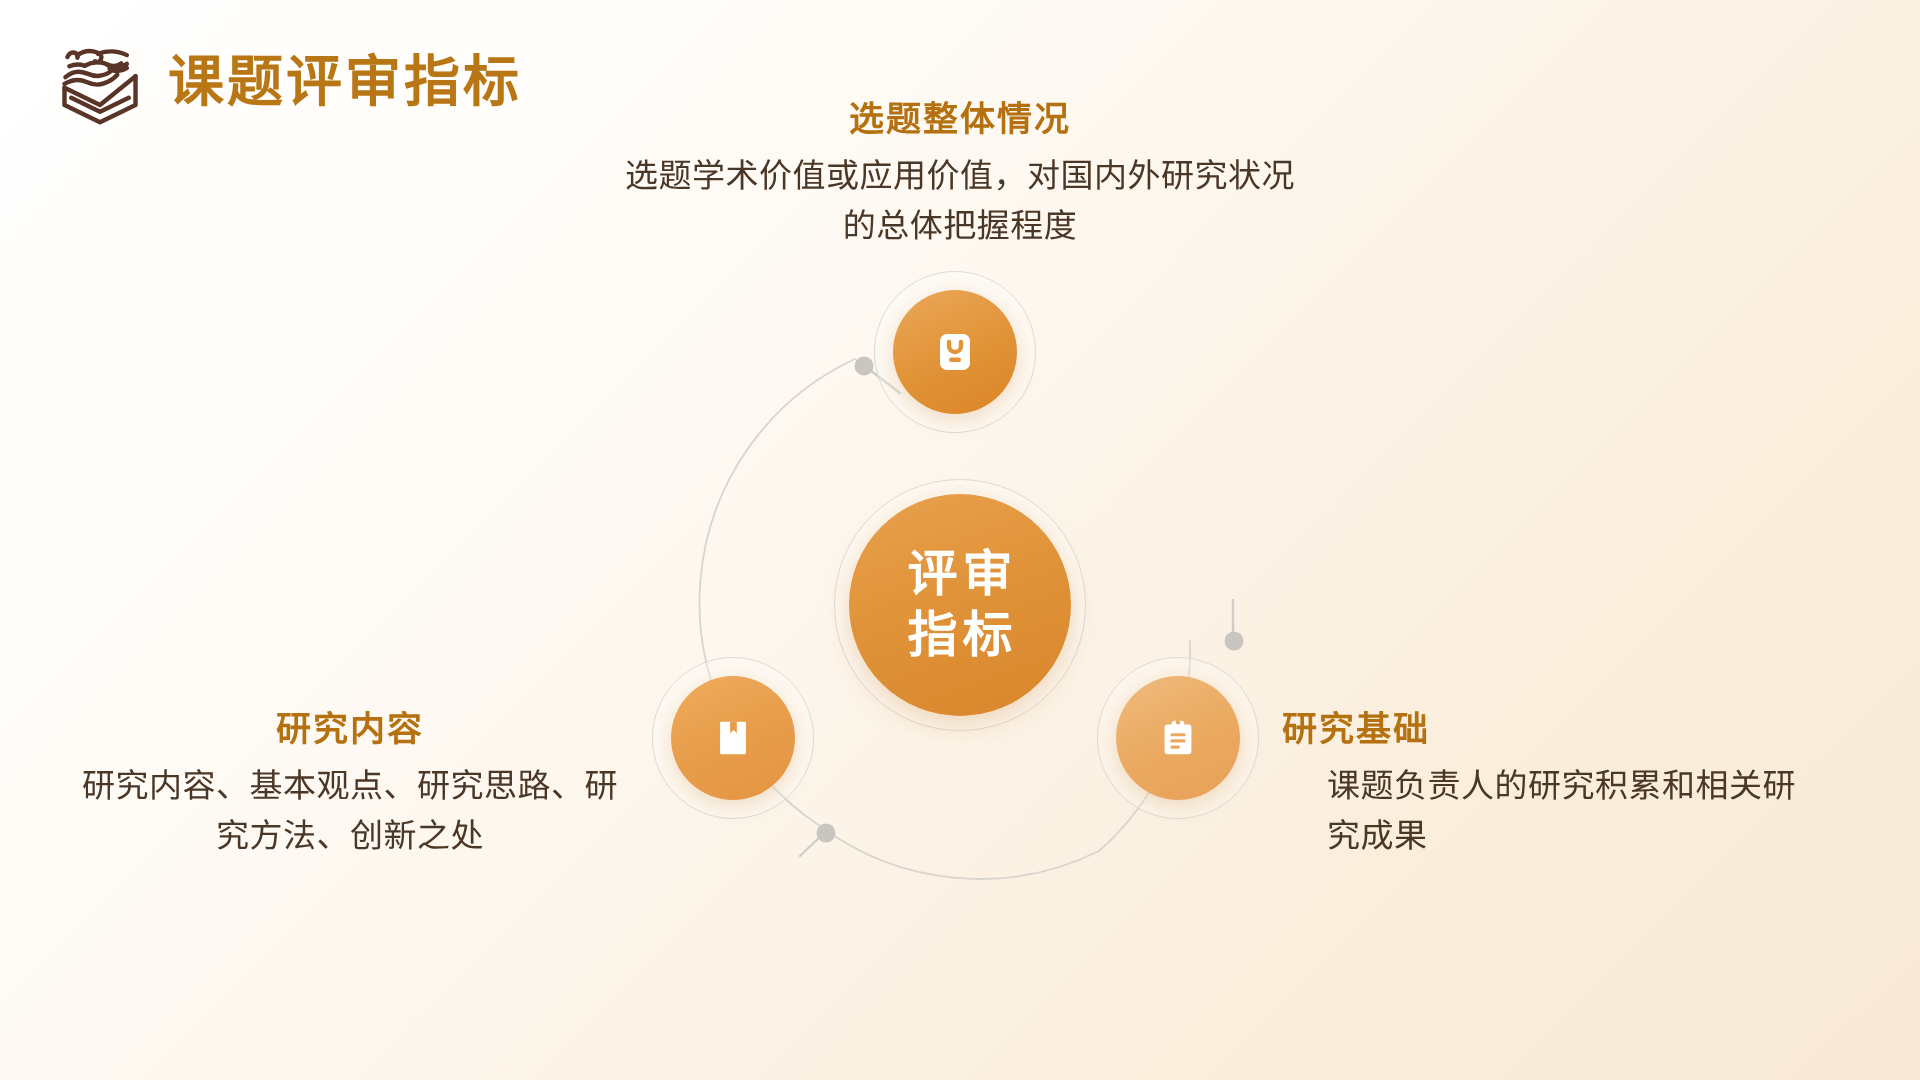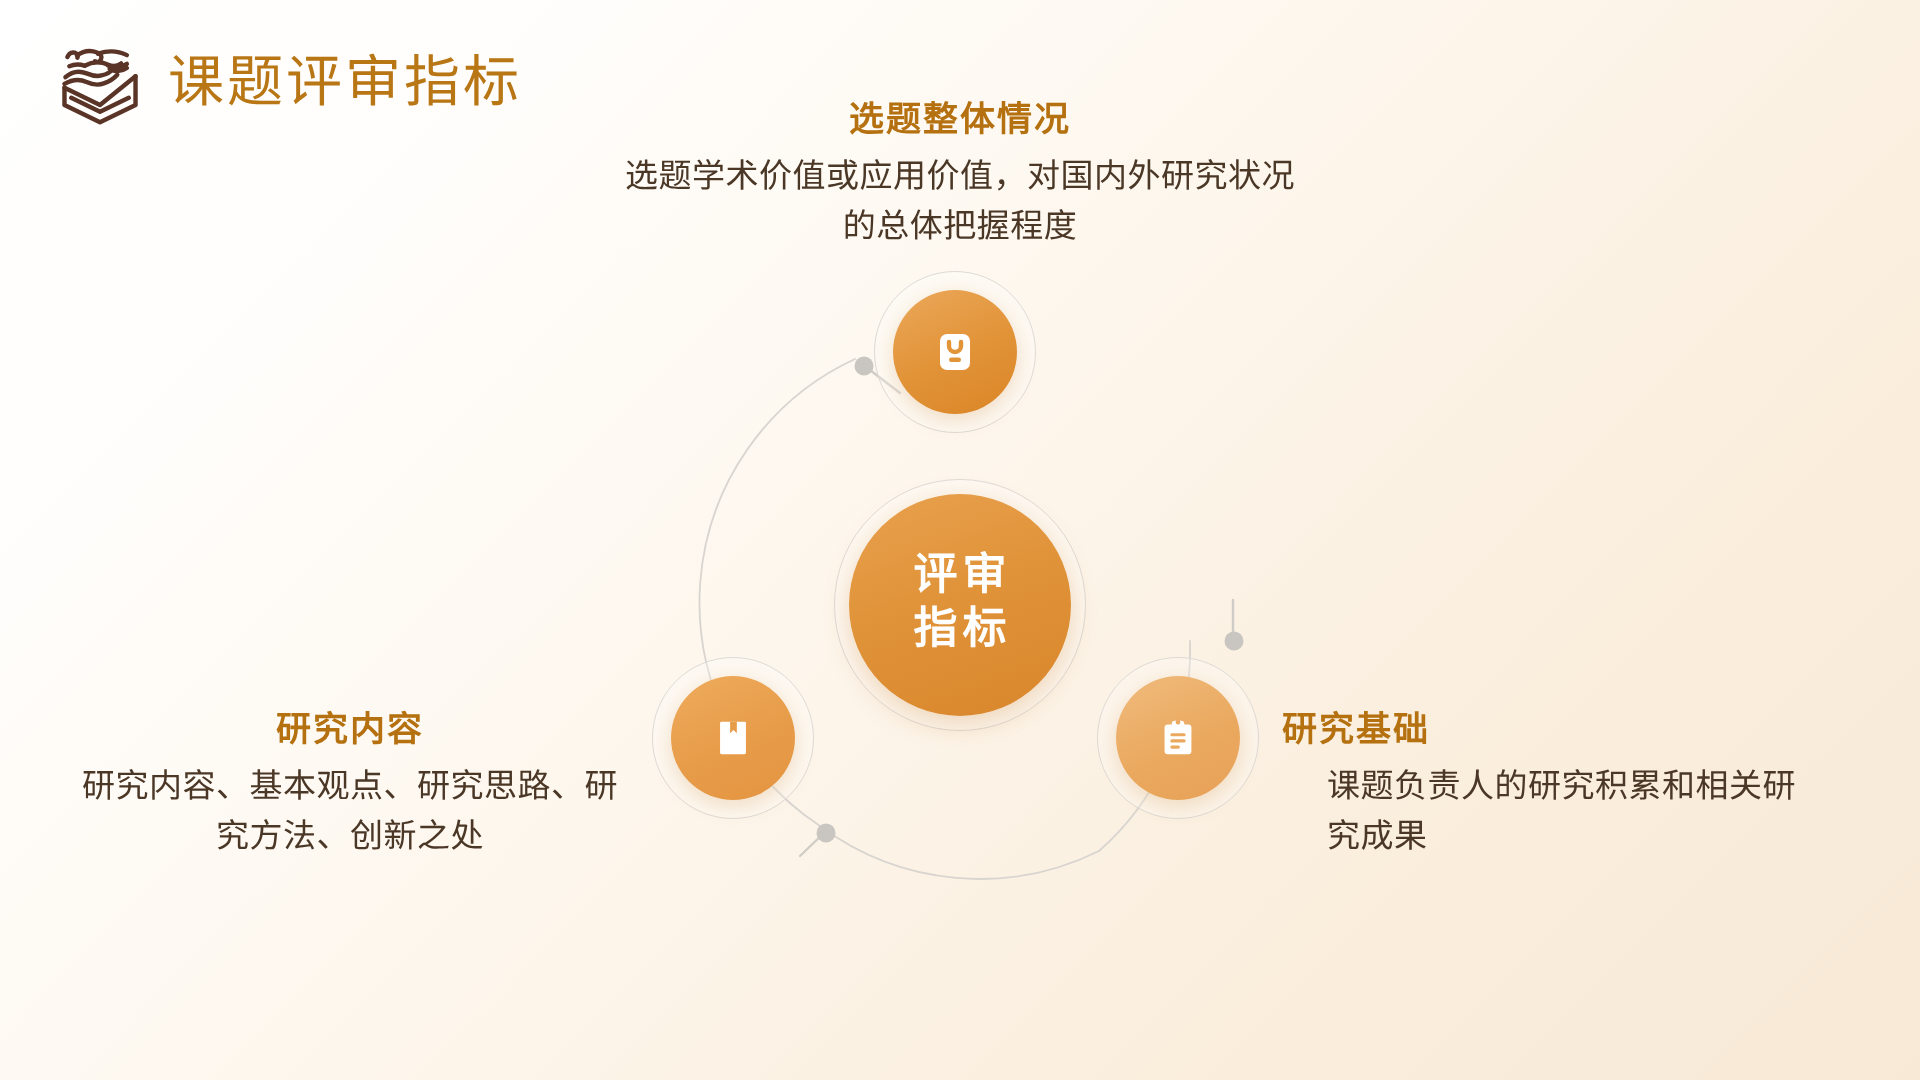--- a/index.html
+++ b/index.html
@@ -40,21 +40,21 @@
   }
   #logo-mark {
     width: 96px;
     height: 96px;
     flex: 0 0 96px;
     display: block;
   }
   #slide-title {
     font-family: "Liberation Sans", sans-serif;
     font-size: 56px;
-    font-weight: 400;
+    font-weight: 700;
     letter-spacing: 3px;
     color: #b97615;
     line-height: 1;
     white-space: nowrap;
   }
 
   
   #diagram {
     position: absolute;
     left: 0;
@@ -93,22 +93,22 @@
     border-radius: 50%;
     background: linear-gradient(160deg, #e9a14e 0%, #e09339 45%, #d9862b 100%);
     box-shadow: 0 8px 26px rgba(196,122,38,0.28);
     display: flex;
     flex-direction: column;
     align-items: center;
     justify-content: center;
   }
   .hub-line {
     color: #ffffff;
-    font-family: Liberation Mono, monospace;
-    font-size: 44px;
+    font-family: Liberation Serif, serif;
+    font-size: 50px;
     font-weight: 600;
     letter-spacing: 5px;
     line-height: 1.22;
     text-indent: 5px;
   }
 
   
   .node-halo {
     position: absolute;
     width: 160px;

